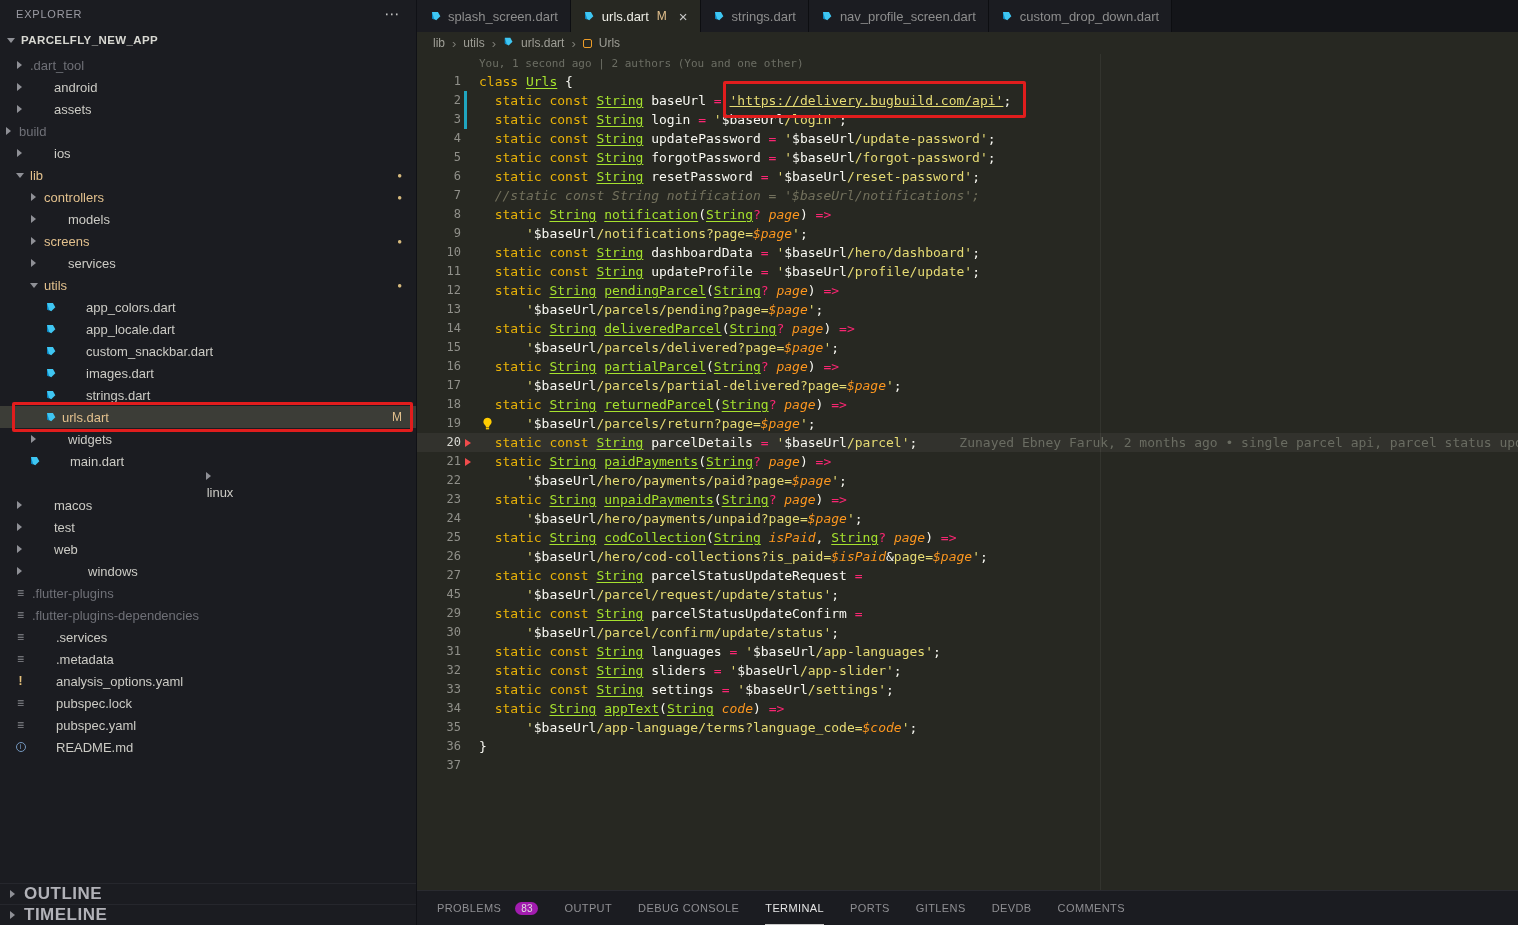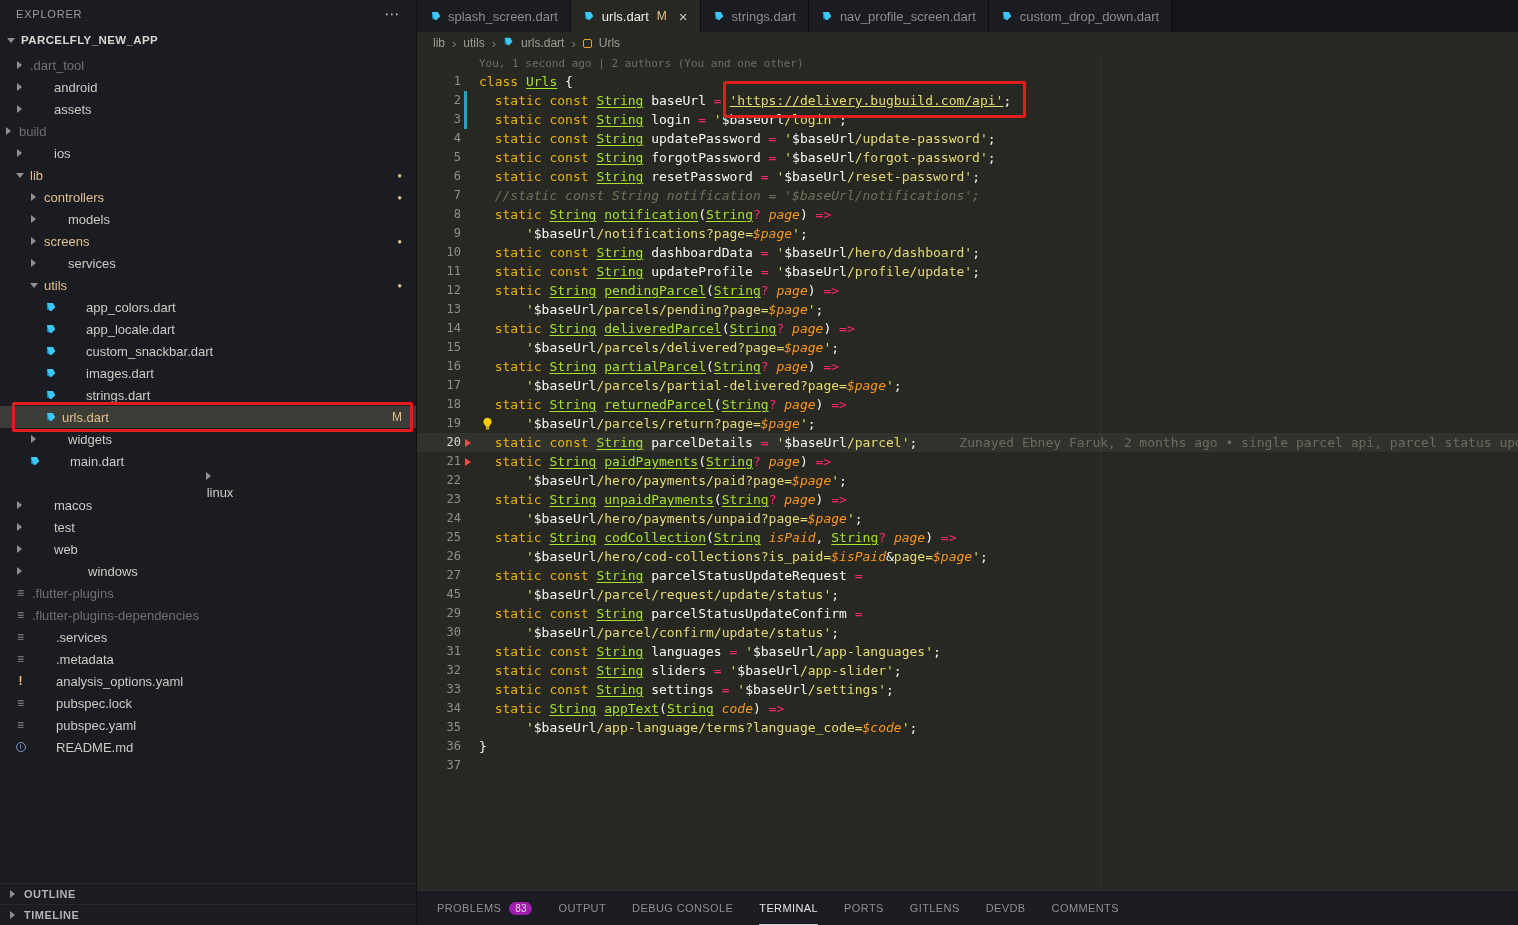--- a/index.html
+++ b/index.html
@@ -21,21 +21,21 @@
   .chev { width:11px; display:inline-flex; justify-content:center; align-items:center; flex:none; }
   .chev.right::before { content:""; border-left:5px solid #8f9096; border-top:4px solid transparent; border-bottom:4px solid transparent; }
   .chev.down::before { content:""; border-top:5px solid #8f9096; border-left:4px solid transparent; border-right:4px solid transparent; }
   .fic { width:13px; flex:none; text-align:center; font-size:11px; display:inline-flex; justify-content:center; align-items:center; }
   .ic-config { color:#8a8b90; font-size:12px; }
   .ic-warn { color:#e5c07b; font-weight:bold; font-size:12px; }
   .ic-info { border:1px solid #7396bd; border-radius:50%; width:10px; height:10px; line-height:8px; font-size:8px; color:#7396bd; display:inline-block; text-align:center; }
   .tdot { margin-left:auto; color:#d7ba7d; font-size:8px; }
   .tbadge { margin-left:auto; color:#e2c08d; font-size:12px; }
   .sb-redbox { position:absolute; left:12px; top:402px; width:401px; height:30px; border:3px solid #e11d1d; border-radius:2px; pointer-events:none; z-index:6; }
-  .sb-section { height:21px; border-top:1px solid #26272d; display:flex; align-items:center; gap:6px; padding:0 7px; font-size:11px; font-weight:bold; color:#b2b2b8; letter-spacing:0.5px; cursor:pointer; }
+  .sb-section { height:21px; border-top:1px solid #26272d; display:flex; align-items:center; gap:6px; padding:0 7px; font-size:17px; font-weight:bold; color:#b2b2b8; letter-spacing:0.5px; cursor:pointer; }
 
   
   .main { flex:1; min-width:0; display:flex; flex-direction:column; }
   .tabbar { height:32px; background:#141519; display:flex; align-items:stretch; overflow:hidden; }
   .tab { display:flex; align-items:center; gap:6px; padding:0 12px; font-size:13px; background:#1b1c21; color:#8d8d8d; border-right:1px solid #0d0e11; cursor:pointer; white-space:nowrap; }
   .tab.active { background:#272822; color:#eeeee6; }
   .tab .mod { color:#e2c08d; font-size:12px; margin-left:2px; }
   .tab .close { color:#c8c8c8; margin-left:6px; font-size:15px; line-height:1; }
 
   .breadcrumb { height:22px; background:#272822; display:flex; align-items:center; gap:7px; padding:0 16px; font-size:12px; color:#9f9f97; }
@@ -64,21 +64,21 @@
   .tk-stu { color:#e6db74; text-decoration:underline; }
   .tk-iv { color:#f8f8f2; }
   .tk-pa { color:#fd971f; font-style:italic; }
   .tk-cm { color:#73715d; font-style:italic; }
   .blame { color:#6a6c62; margin-left:42px; }
   .ruler { position:absolute; left:683px; top:0; bottom:0; width:1px; background:rgba(200,200,190,0.08); pointer-events:none; }
   .ed-redbox { position:absolute; left:306px; top:27px; width:303px; height:37px; border:3px solid #e11d1d; border-radius:2px; z-index:5; pointer-events:none; }
 
   
   .panelbar { height:35px; background:#1b1c21; border-top:1px solid #2a2b30; display:flex; align-items:center; gap:26px; padding:0 20px; font-size:11px; letter-spacing:0.4px; color:#8f8f93; }
-  .ptab { display:flex; align-items:center; gap:8px; cursor:pointer; height:100%;justify-content:center; }
+  .ptab { display:flex; align-items:center; gap:14px; cursor:pointer; height:100%;justify-content:center; }
   .ptab.active { color:#e6e6e6; box-shadow:inset 0 -1px 0 #c9c9c9; }
   .pbadge { background:#a21caf; color:#dedede; border-radius:9px; padding:1px 6px; font-size:10px; letter-spacing:0; }
 </style>
 </head>
 <body>
 
 <div class="app">
 
   <aside class="sidebar">
     <div class="sb-header">

